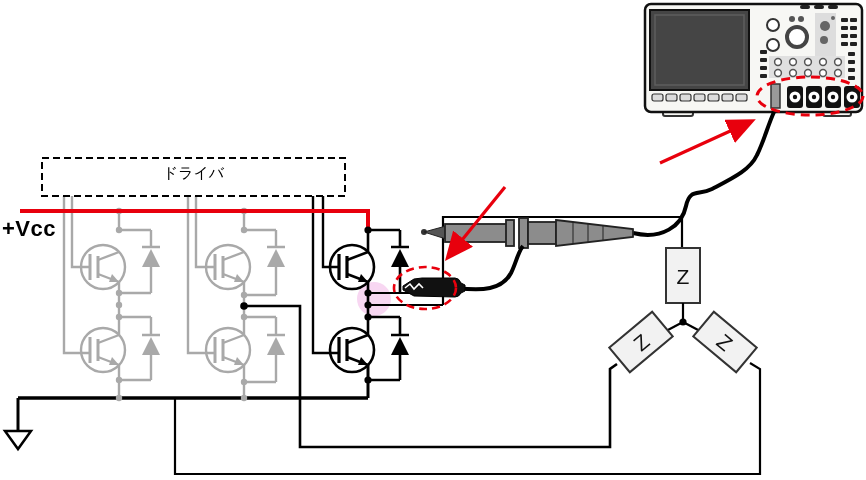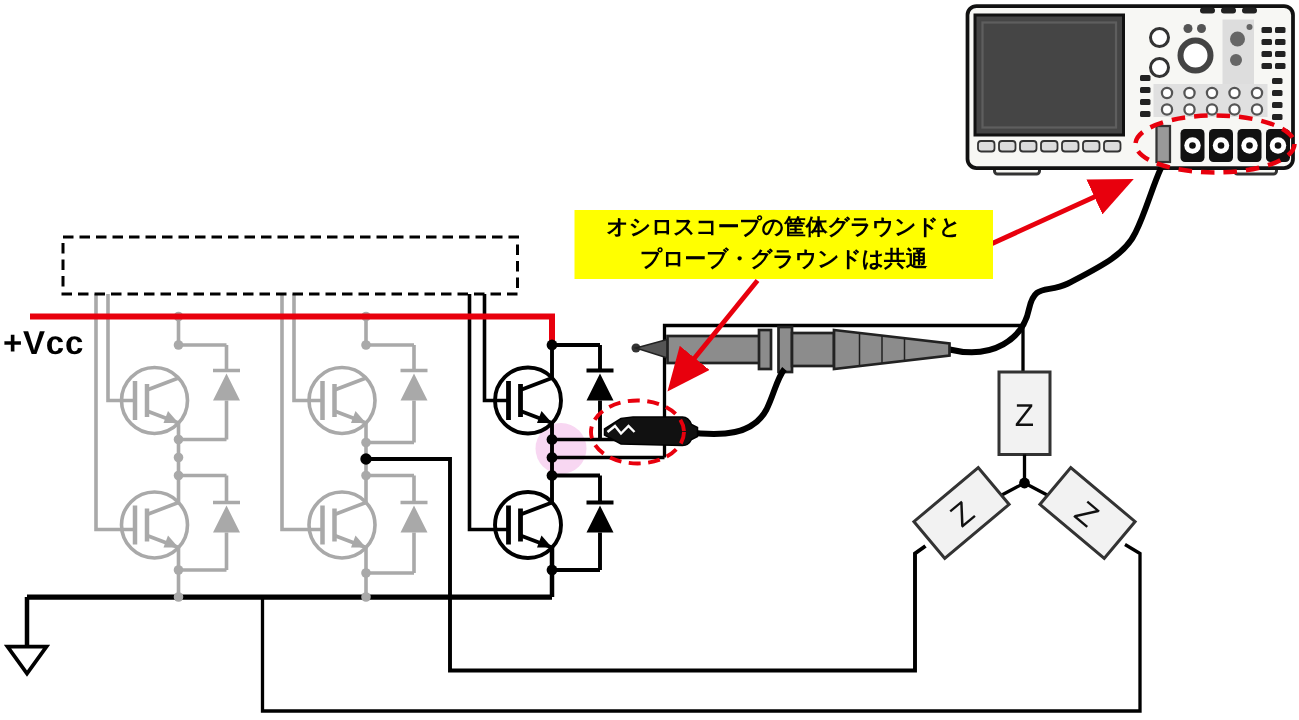--- a/index.html
+++ b/index.html
@@ -260,17 +260,14 @@
     <path d="M405,288 l5,-4 l4,5 l5,-5 l4,4" stroke="#fff" stroke-width="1.6" fill="none"></path>
   </g>
 
   <ellipse cx="425" cy="288" rx="31" ry="21" fill="none" stroke="#e8000d" stroke-width="2.6" stroke-dasharray="8 5"></ellipse>
   <ellipse cx="810" cy="96" rx="53" ry="19" fill="none" stroke="#e8000d" stroke-width="3" stroke-dasharray="9 6"></ellipse>
   <line x1="660" y1="163" x2="750" y2="122" stroke="#e8000d" stroke-width="3.2" marker-end="url(#arrowred)"></line>
   <line x1="505" y1="187" x2="449" y2="256" stroke="#e8000d" stroke-width="3.2" marker-end="url(#arrowred)"></line>
 </svg>
 
 <div class="overlay vcc">+Vcc</div>
-<div class="overlay note">
-  <span>オシロスコープの筐体グラウンドと</span>
-  <span>プローブ・グラウンドは共通</span>
+<div class="overlay driver">ドライバ</div>
 </div>
-</div>
 
 </body></html>

